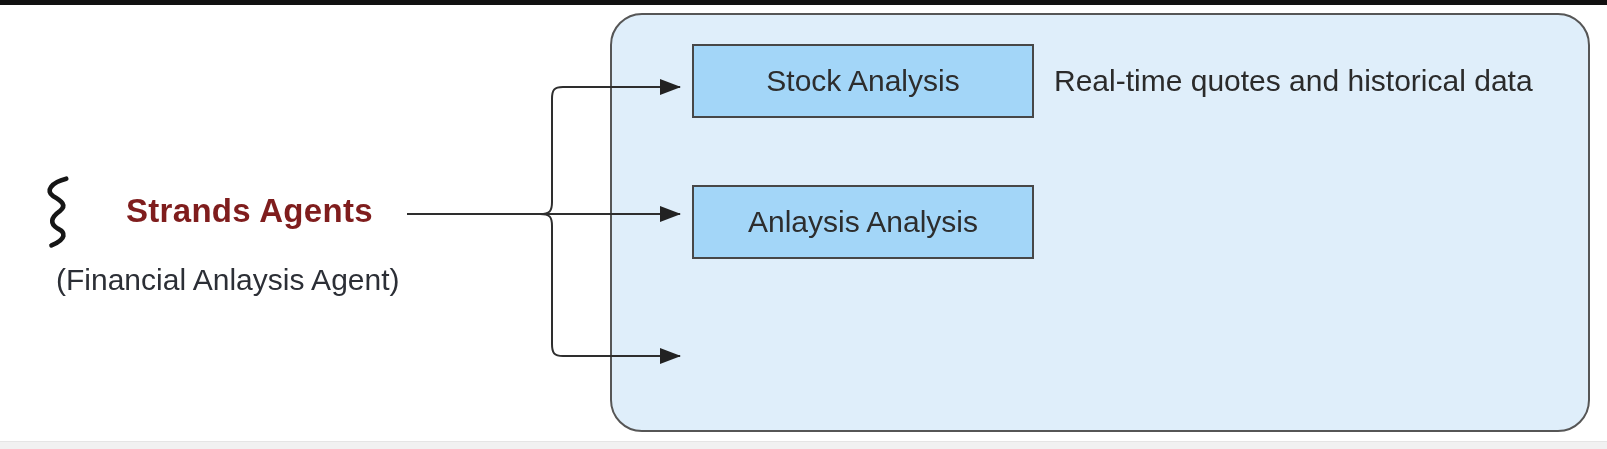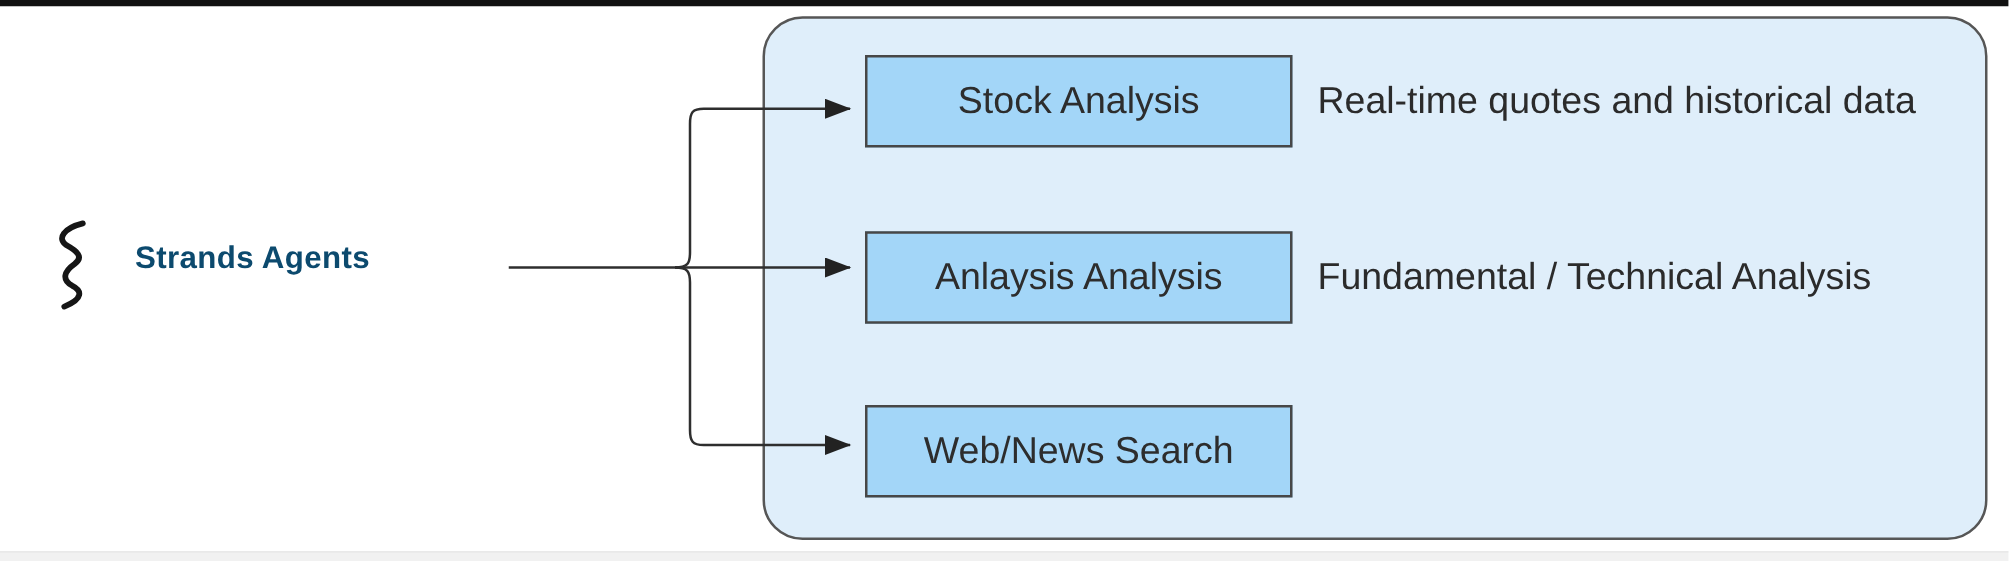--- a/index.html
+++ b/index.html
@@ -8,22 +8,22 @@
     background:#ffffff;
     font-family:"Liberation Sans", sans-serif;
   }
   .topbar { position:absolute; top:0; left:0; width:100%; height:5px; background:#111111; }
   .bottomstrip { position:absolute; bottom:0; left:0; width:100%; height:7px;
     background:#f1f1f1; border-top:1px solid #e5e5e5; }
 
   
   .logo { position:absolute; left:38px; top:175px; width:38px; height:74px; }
   .agent-title {
-    position:absolute; left:108px; top:192px;
-    font-size:25px; font-weight:700; color:#0c4a6e; letter-spacing:.3px; white-space:nowrap;
+    position:absolute; left:126px; top:192px;
+    font-size:33px; font-weight:700; color:#7f1d1d; letter-spacing:.3px; white-space:nowrap;
   }
   .agent-subtitle {
     position:absolute; left:56px; top:263px;
     font-size:30px; font-weight:400; color:#2c2f36; white-space:nowrap;
   }
 
   
   .panel {
     position:absolute; left:610px; top:13px; width:980px; height:419px;
     background:#dfeefa; border:2px solid #565656; border-radius:32px;
@@ -48,35 +48,34 @@
 <body>
 
 <div class="canvas">
 
   <div class="topbar"></div>
 
   <svg class="logo" viewBox="0 0 40 80" aria-hidden="true">
     <path d="M30 4 C 14 8, 7 17, 16 23 C 25 28, 31 33, 23 39 C 13 46, 12 53, 21 58 C 29 62, 31 69, 14 76" fill="none" stroke="#161616" stroke-width="5" stroke-linecap="round"></path>
   </svg>
   <div class="agent-title">Strands Agents</div>
+  <div class="agent-subtitle">(Financial Anlaysis Agent)</div>
 
   <div class="panel">
 
     <div class="tool-row r0">
       <div class="tool-node">Stock Analysis</div>
       <div class="tool-desc">Real-time quotes and historical data</div>
     </div>
 
     <div class="tool-row r1">
       <div class="tool-node">Anlaysis Analysis</div>
-      <div class="tool-desc">Fundamental / Technical Analysis</div>
     </div>
 
     <div class="tool-row r2">
-      <div class="tool-node">Web/News Search</div>
     </div>
 
   </div>
 
   <svg class="connectors" viewBox="0 0 1607 449" aria-hidden="true">
     <defs>
       <marker id="arrowhead" markerUnits="userSpaceOnUse" markerWidth="22" markerHeight="16" refX="20" refY="8" orient="auto">
         <path d="M0,0 L21,8 L0,16 Z" fill="#222222"></path>
       </marker>
     </defs>

